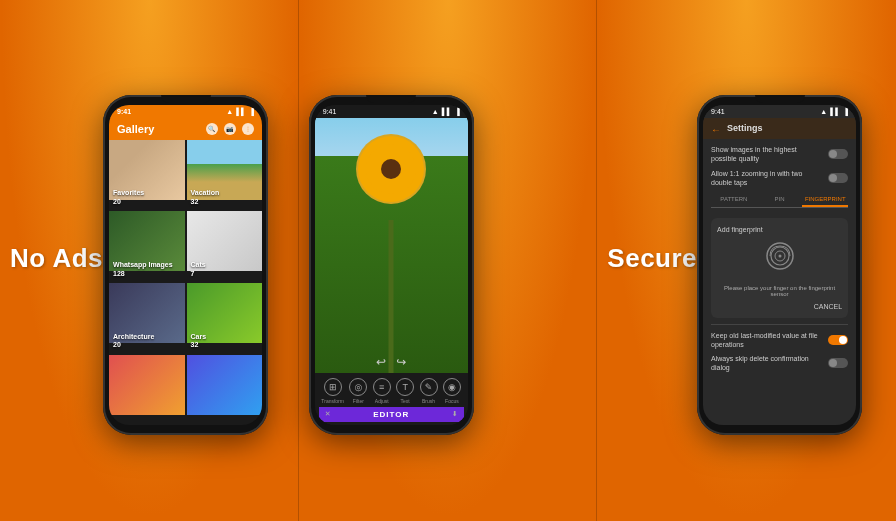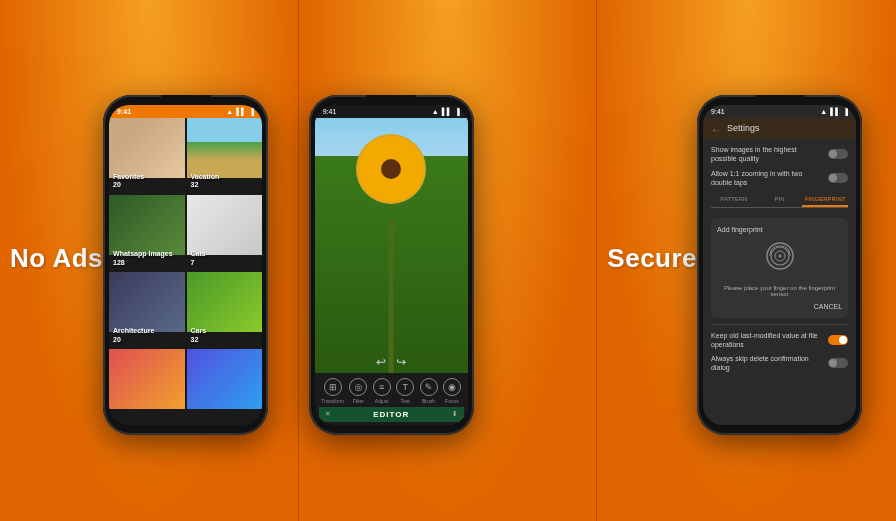--- a/index.html
+++ b/index.html
@@ -219,21 +219,21 @@
     .editor-icon-label {
       font-size: 5px;
       color: #888;
     }
 
     .editor-bottom-bar {
       display: flex;
       justify-content: space-between;
       align-items: center;
       padding: 3px 6px;
-      background: #14532d;
+      background: #6d28d9;
     }
 
     .editor-bottom-btn {
       font-size: 7px;
       color: #aaa;
     }
 
     .editor-bottom-center {
       font-size: 8px;
       color: #fff;
@@ -267,20 +267,21 @@
     }
 
     .settings-back {
       color: #F07800;
       font-size: 10px;
     }
 
     .settings-toolbar-title {
       font-size: 9px;
       color: #ddd;
+      font-weight: bold;
     }
 
     .settings-body {
       flex: 1;
       padding: 6px 8px;
       display: flex;
       flex-direction: column;
       gap: 6px;
     }
 
@@ -417,20 +418,28 @@
 
       <div class="gallery-statusbar">
         <span>9:41</span>
         <div style="display:flex;gap:3px;align-items:center;">
           <span style="font-size:7px;color:#fff;">▲</span>
           <span style="font-size:7px;color:#fff;">▌▌</span>
           <span style="font-size:7px;color:#fff;">▐</span>
         </div>
       </div>
 
+      <div class="gallery-toolbar">
+        <span class="gallery-toolbar-title">Gallery</span>
+        <div class="gallery-toolbar-icons">
+          <span>🔍</span>
+          <span>📷</span>
+          <span>⋮</span>
+        </div>
+      </div>
 
       <div class="gallery-grid">
         <div class="gallery-cell">
           <div class="gallery-cell-bg img-face" style="height:60px;"></div>
           <div class="gallery-cell-label">
             <div>Favorites</div>
             <div>20</div>
           </div>
         </div>
         <div class="gallery-cell">

